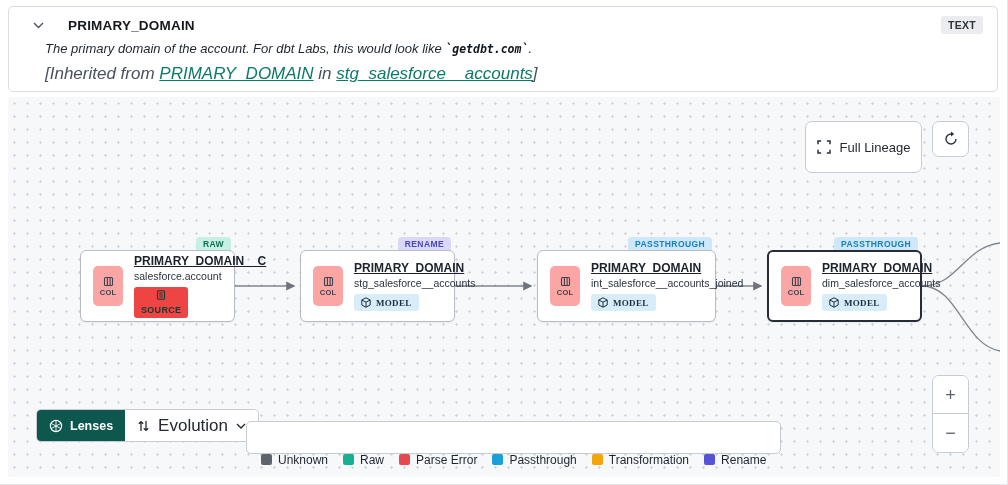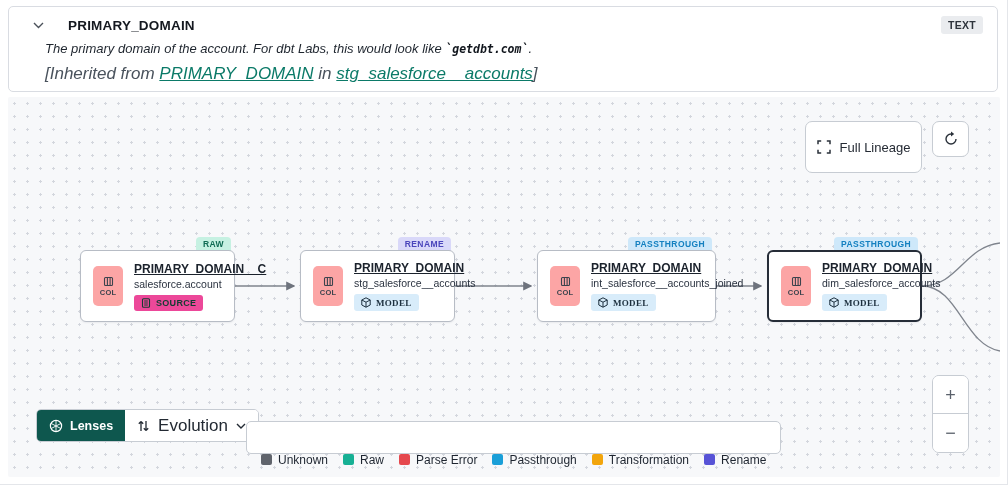--- a/index.html
+++ b/index.html
@@ -45,21 +45,21 @@
     box-shadow:0 1px 2px rgba(20,25,33,.06); }
   .node.selected .node-box { border:2px solid #262d38; }
   .col-chip { flex:none; width:30px; height:40px; background:#fca5a5; border-radius:5px;
     display:flex; flex-direction:column; align-items:center; justify-content:center; gap:1px; color:#3c434d; }
   .col-chip .col-label { font-size:7.5px; font-weight:700; letter-spacing:.2px; }
   .node-body { display:flex; flex-direction:column; align-items:flex-start; }
   .node-title { font-size:12px; font-weight:700; color:#1b222c; white-space:nowrap;text-decoration:underline; }
   .node-subtitle { font-size:10.5px; color:#2b3340; margin-top:2px; white-space:nowrap; }
   .node-badge { margin-top:5px; display:flex; align-items:center; gap:5px; font-size:9px; font-weight:700;
     letter-spacing:.3px; padding:3px 7px; border-radius:3px; }
-  .badge-source { background:#ec4899; color:#123c32; }
+  .badge-source { background:#ef4444; color:#123c32;flex-direction:column; }
   .badge-model { background:#d8ecfa; color:#1c2f3e;font-family:Liberation Serif, serif; }
 
   
   .lens-group { position:absolute; left:28px; top:312px; height:33px; display:flex; border:1px solid #c7ccd3;
     border-radius:5px; overflow:hidden; background:#fff; }
   .lenses-btn { display:flex; align-items:center; gap:7px; background:#0e574e; color:#fff;
     font-size:12.5px; font-weight:600; padding:0 12px; border:none; cursor:pointer; }
   .lens-select { display:flex; align-items:center; gap:8px; padding:0 12px; font-size:17px; font-weight:500;
     color:#232a33; background:#fff; border:none; cursor:pointer; }
 

